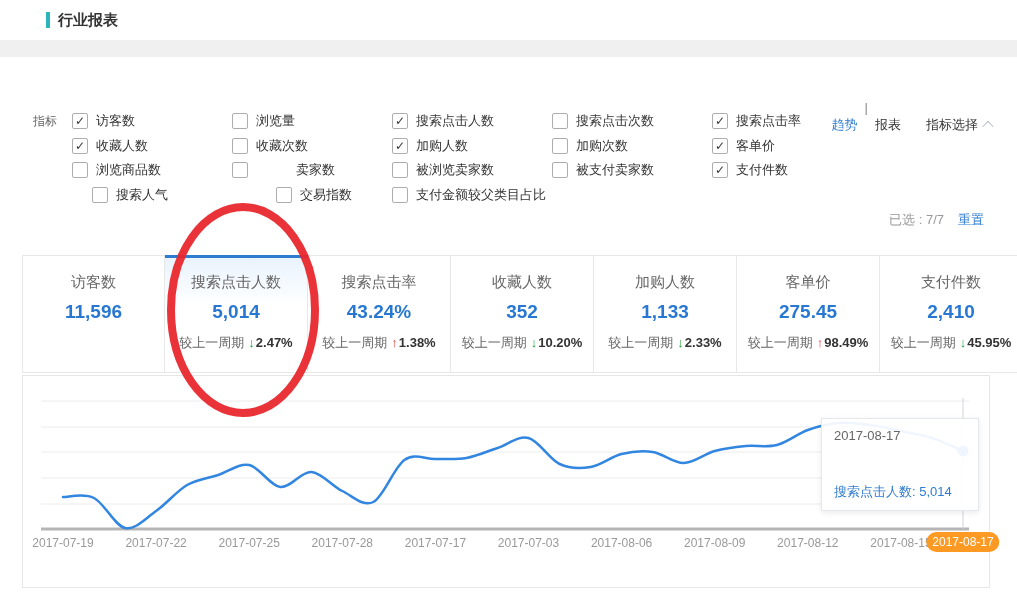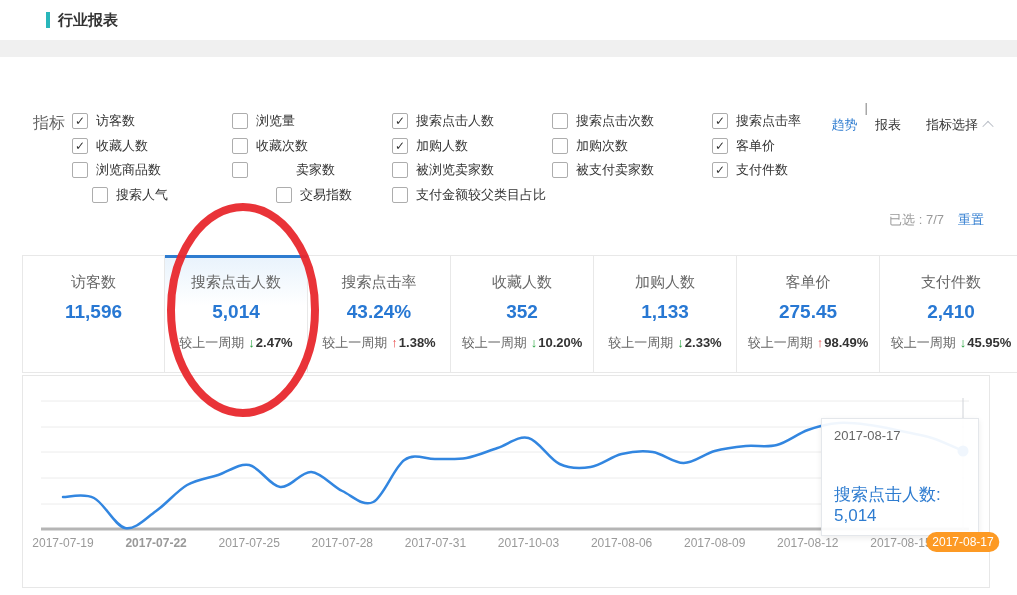--- a/index.html
+++ b/index.html
@@ -17,21 +17,21 @@
   .toolbar{position:absolute;right:25px;top:80px;font-size:13px;display:flex;align-items:center;gap:7px;}
   .toolbar a{cursor:pointer;text-decoration:none;margin-top:36px;}
   .t-blue{color:#2e7cd0;}
   .t-dark{color:#333;}
   .sep{color:#888;}
   .metric-toggle{margin-left:18px;display:inline-flex;align-items:center;gap:6px;color:#333;}
   .caret-up{display:inline-block;width:7px;height:7px;border-left:1px solid #b9bec6;border-top:1px solid #b9bec6;
             transform:rotate(45deg) translate(1px,1px);}
 
   
-  .selector-label{position:absolute;left:33px;top:113px;font-size:16px;color:#666;}
+  .selector-label{position:absolute;left:33px;top:113px;font-size:12px;color:#666;}
   .selector-grid{position:absolute;left:72px;top:108px;width:930px;height:100px;}
   .cb-item{position:absolute;display:flex;align-items:center;cursor:pointer;}
   .cb{width:14px;height:14px;border:1px solid #adadad;border-radius:2px;background:#fff;
       display:inline-flex;align-items:center;justify-content:center;font-size:12px;line-height:1;color:#333;font-weight:bold;}
   .cb-label{margin-left:8px;font-size:13px;color:#333;white-space:nowrap;}
   .selected-row{position:absolute;right:33px;top:211px;font-size:13px;color:#999;display:flex;gap:14px;align-items:center;}
   .selected-row a{color:#2e7cd0;cursor:pointer;text-decoration:none;}
 
   
   .cards{position:absolute;left:22px;top:255px;height:118px;display:flex;}
@@ -50,21 +50,21 @@
 
   
   .chart-panel{position:absolute;left:22px;top:375px;width:966px;height:211px;border:1px solid #e7e7e7;background:#fff;}
   .chart-panel svg{position:absolute;left:0;top:0;}
   .x-label{position:absolute;top:160px;transform:translateX(-50%);font-size:12px;color:#999;white-space:nowrap;}
   .orange-tag{position:absolute;top:156px;transform:translateX(-50%);background:#fd9a24;color:#fff;
               font-size:12px;padding:3px 6px;border-radius:10px;white-space:nowrap;z-index:4;}
   .tooltip{position:absolute;left:798px;top:42px;width:132px;background:rgba(255,255,255,0.93);
            border:1px solid #e4e7eb;box-shadow:0 2px 6px rgba(0,0,0,0.08);padding:9px 12px;z-index:3;}
   .tt-date{font-size:13px;color:#666;margin-bottom:9px;}
-  .tt-val{font-size:17px;color:#2e7cd0;margin-top:40px;}
+  .tt-val{font-size:13px;color:#2e7cd0;margin-top:40px;}
 
   
   .annotation{position:absolute;left:158px;top:198px;z-index:9;pointer-events:none;}
 </style>
 </head>
 <body>
 
 <div class="page">
 
   <div class="header">
@@ -208,25 +208,25 @@
         <line x1="18" y1="76" x2="946" y2="76" stroke="#ececec" stroke-width="1"></line>
         <line x1="18" y1="102" x2="946" y2="102" stroke="#ececec" stroke-width="1"></line>
         <line x1="18" y1="128" x2="946" y2="128" stroke="#ececec" stroke-width="1"></line>
         <line x1="18" y1="153" x2="946" y2="153" stroke="#b5b5b5" stroke-width="3"></line>
         <line x1="940" y1="22" x2="940" y2="153" stroke="#d0d3d8" stroke-width="1"></line>
         <path d="M40.0,121.0 C45.2,121.2 60.7,116.8 71.0,122.0 C81.4,127.2 91.7,149.8 102.1,152.0 C112.4,154.2 122.8,142.2 133.1,135.0 C143.4,127.8 153.8,115.0 164.1,109.0 C174.5,103.0 184.8,102.3 195.2,99.0 C205.5,95.7 215.9,87.0 226.2,89.0 C236.6,91.0 246.9,109.8 257.2,111.0 C267.6,112.2 277.9,95.3 288.3,96.0 C298.6,96.7 309.0,110.0 319.3,115.0 C329.7,120.0 340.0,131.2 350.3,126.0 C360.7,120.8 371.0,91.2 381.4,84.0 C391.7,76.8 402.1,83.3 412.4,83.0 C422.8,82.7 433.1,83.8 443.4,82.0 C453.8,80.2 464.1,75.3 474.5,72.0 C484.8,68.7 495.2,59.3 505.5,62.0 C515.9,64.7 526.2,83.2 536.6,88.0 C546.9,92.8 557.2,92.7 567.6,91.0 C577.9,89.3 588.3,80.5 598.6,78.0 C609.0,75.5 619.3,74.5 629.7,76.0 C640.0,77.5 650.3,87.2 660.7,87.0 C671.0,86.8 681.4,77.8 691.7,75.0 C702.1,72.2 712.4,71.0 722.8,70.0 C733.1,69.0 743.4,71.7 753.8,69.0 C764.1,66.3 774.5,57.7 784.8,54.0 C795.2,50.3 805.5,47.8 815.9,47.0 C826.2,46.2 836.6,47.7 846.9,49.0 C857.2,50.3 867.6,52.8 877.9,55.0 C888.3,57.2 898.6,58.7 909.0,62.0 C919.3,65.3 934.8,72.8 940.0,75.0" fill="none" stroke="#3286e0" stroke-width="2.5" stroke-linecap="round"></path>
         <circle cx="940" cy="75" r="5.5" fill="#3286e0"></circle>
       </svg>
     <div>
         <span class="x-label" style="left: 40px;">2017-07-19</span>
-        <span class="x-label" style="left: 133.103px; font-weight: bold;">2017-07-22</span>
+        <span class="x-label" style="left: 133.103px;">2017-07-22</span>
         <span class="x-label" style="left: 226.207px;">2017-07-25</span>
         <span class="x-label" style="left: 319.31px;">2017-07-28</span>
-        <span class="x-label" style="left: 412.414px;">2017-07-31</span>
-        <span class="x-label" style="left: 505.517px;">2017-10-03</span>
+        <span class="x-label" style="left: 412.414px;">2017-07-17</span>
+        <span class="x-label" style="left: 505.517px;">2017-07-03</span>
         <span class="x-label" style="left: 598.621px;">2017-08-06</span>
         <span class="x-label" style="left: 691.724px;">2017-08-09</span>
         <span class="x-label" style="left: 784.828px;">2017-08-12</span>
         <span class="x-label" style="left: 877.931px;">2017-08-15</span>
       </div>
     <div class="tooltip">
       <div class="tt-date">2017-08-17</div>
       <div class="tt-val">搜索点击人数: 5,014</div>
     </div>
     <div class="orange-tag" style="left: 940px;">2017-08-17</div>

